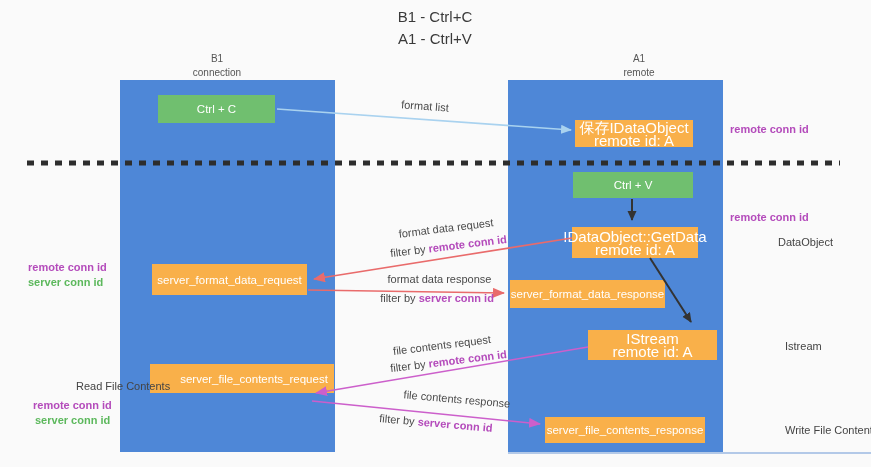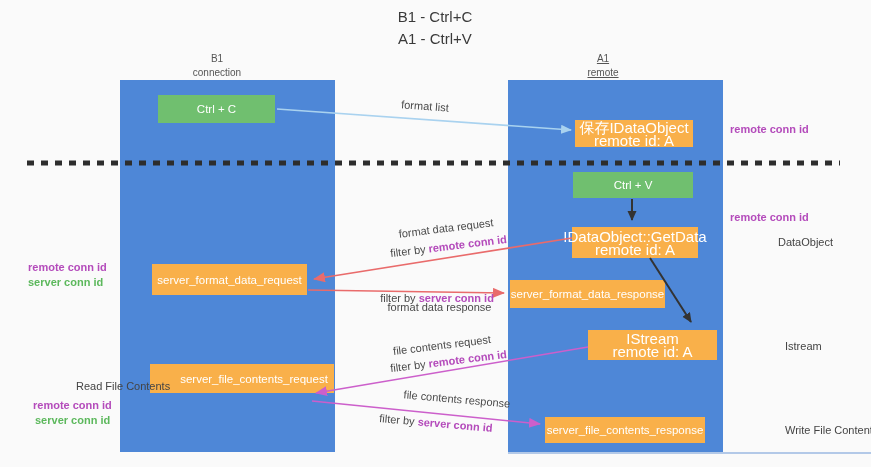--- a/index.html
+++ b/index.html
@@ -36,21 +36,21 @@
 
   <div class="abs title">
     <div>B1 - Ctrl+C</div>
     <div>A1 - Ctrl+V</div>
   </div>
 
   <div class="abs lifeline-head" style="left:157px;">
     <div>B1</div>
     <div>connection</div>
   </div>
-  <div class="abs lifeline-head" style="left:543px;text-decoration:underline;">
+  <div class="abs lifeline-head" style="left:579px;">
     <div>A1</div>
     <div>remote</div>
   </div>
 
   <div class="abs col col-left"></div>
   <div class="abs col col-right"></div>
 
   <div class="abs node green" style="left:158px;top:95px;width:117px;height:28px;">
     <div>Ctrl + C</div>
   </div>
@@ -123,21 +123,21 @@
     <line x1="312" y1="401" x2="540" y2="424" stroke="#cc5fcb" stroke-width="1.6" marker-end="url(#ah-mag)"></line>
   </svg>
 
   <div class="abs flabel r4" style="left:385px;top:100px;width:80px;">format list</div>
 
   <div class="abs flabel rn7" style="left:391px;top:222px;width:110px;">format data request</div>
   <div class="abs flabel rn7" style="left:386px;top:240px;width:125px;">
     <span>filter by </span><span class="purple">remote conn id</span>
   </div>
 
-  <div class="abs flabel" style="left:387px;top:273px;width:105px;margin-top:28px;">format data response</div>
+  <div class="abs flabel" style="left:387px;top:273px;width:105px;">format data response</div>
   <div class="abs flabel" style="left:377px;top:292px;width:120px;">
     <span>filter by </span><span class="purple">server conn id</span>
   </div>
 
   <div class="abs flabel rn7" style="left:388px;top:339px;width:108px;">file contents request</div>
   <div class="abs flabel rn7" style="left:386px;top:355px;width:125px;">
     <span>filter by </span><span class="purple">remote conn id</span>
   </div>
 
   <div class="abs flabel r5" style="left:397px;top:393px;width:120px;">file contents response</div>

